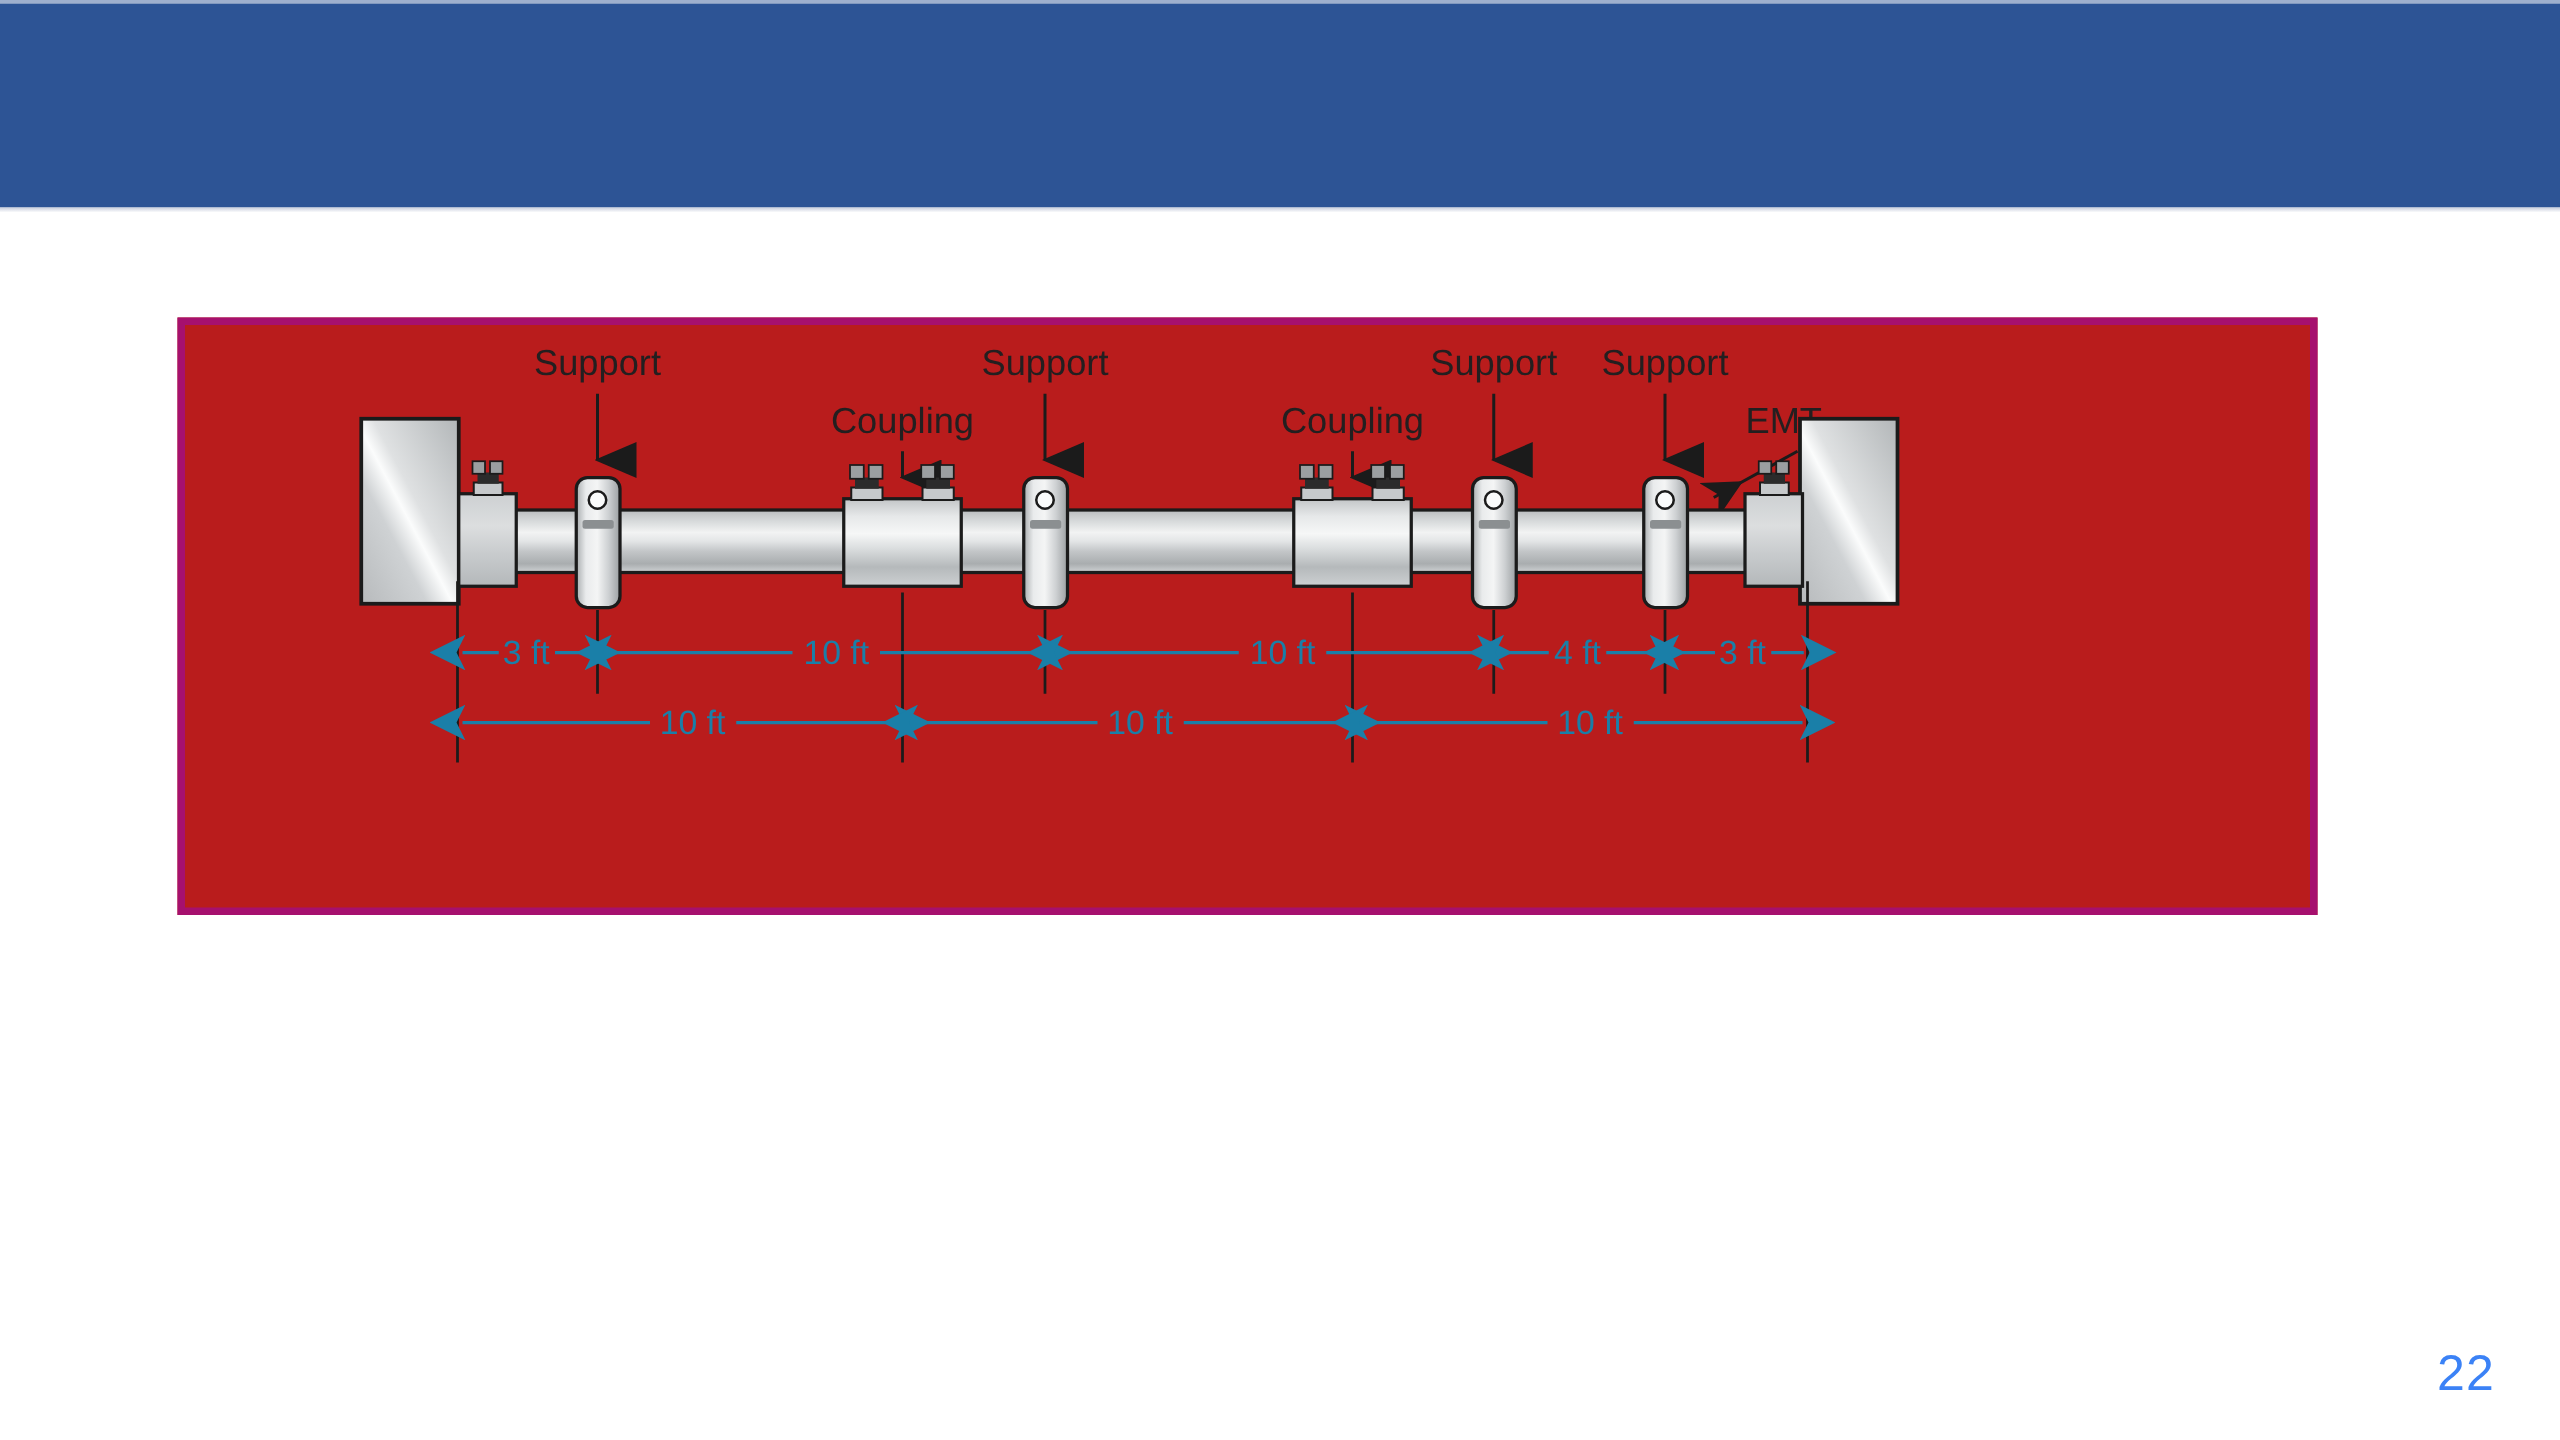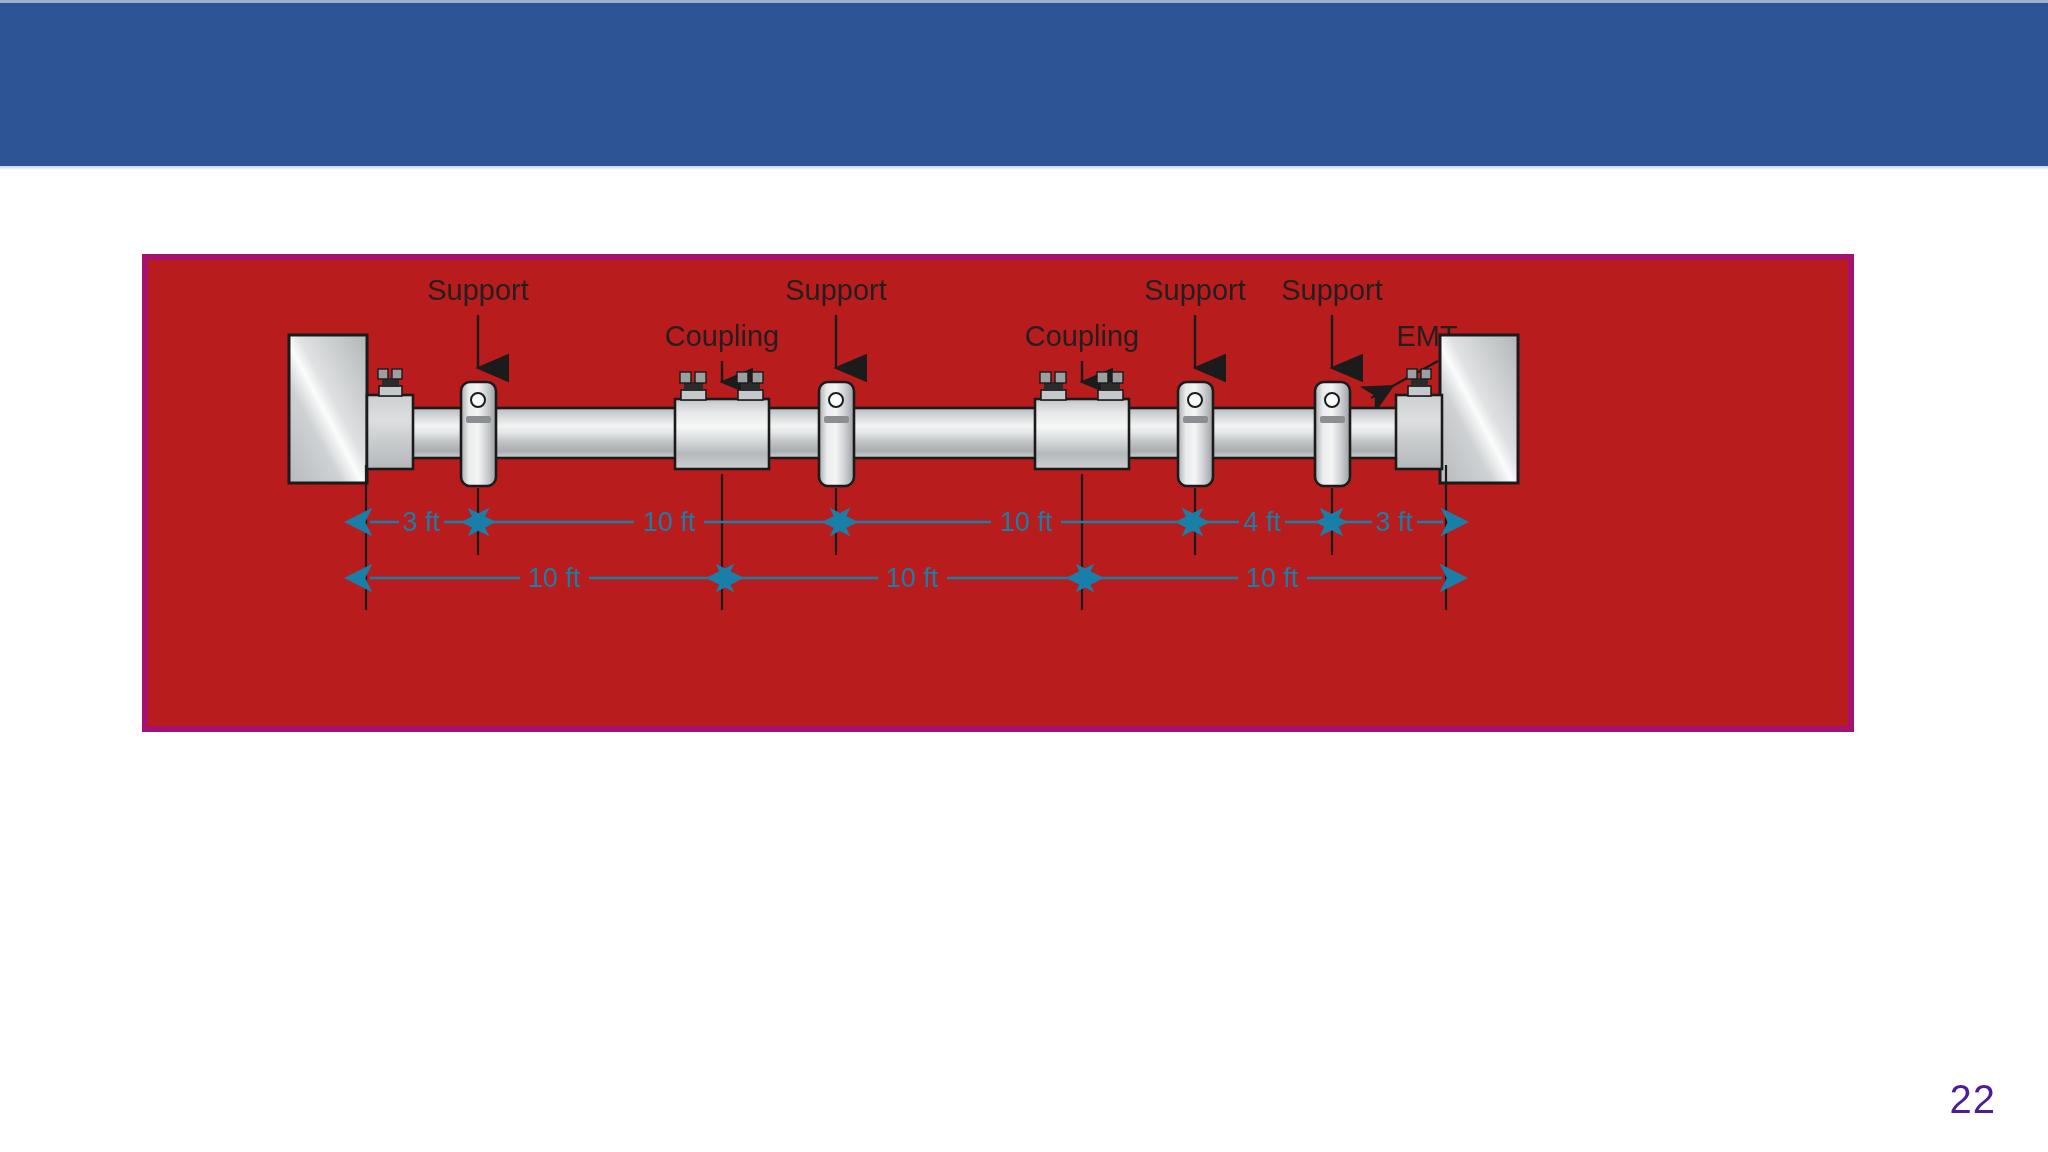--- a/index.html
+++ b/index.html
@@ -56,21 +56,21 @@
     height: 100%;
   }
   #diagram-svg { display: block; }
 
   
   #page-number {
     position: absolute;
     right: 52px;
     bottom: 30px;
     font-size: 40px;
-    color: #4c1d95;
+    color: #3b82f6;
     font-family: "Liberation Sans", sans-serif;
     letter-spacing: 1px;
   }
 
   .lbl {
     font-family: "Liberation Sans", sans-serif;
     font-size: 29px;
     fill: #231f20;
   }
   .dim-text {

